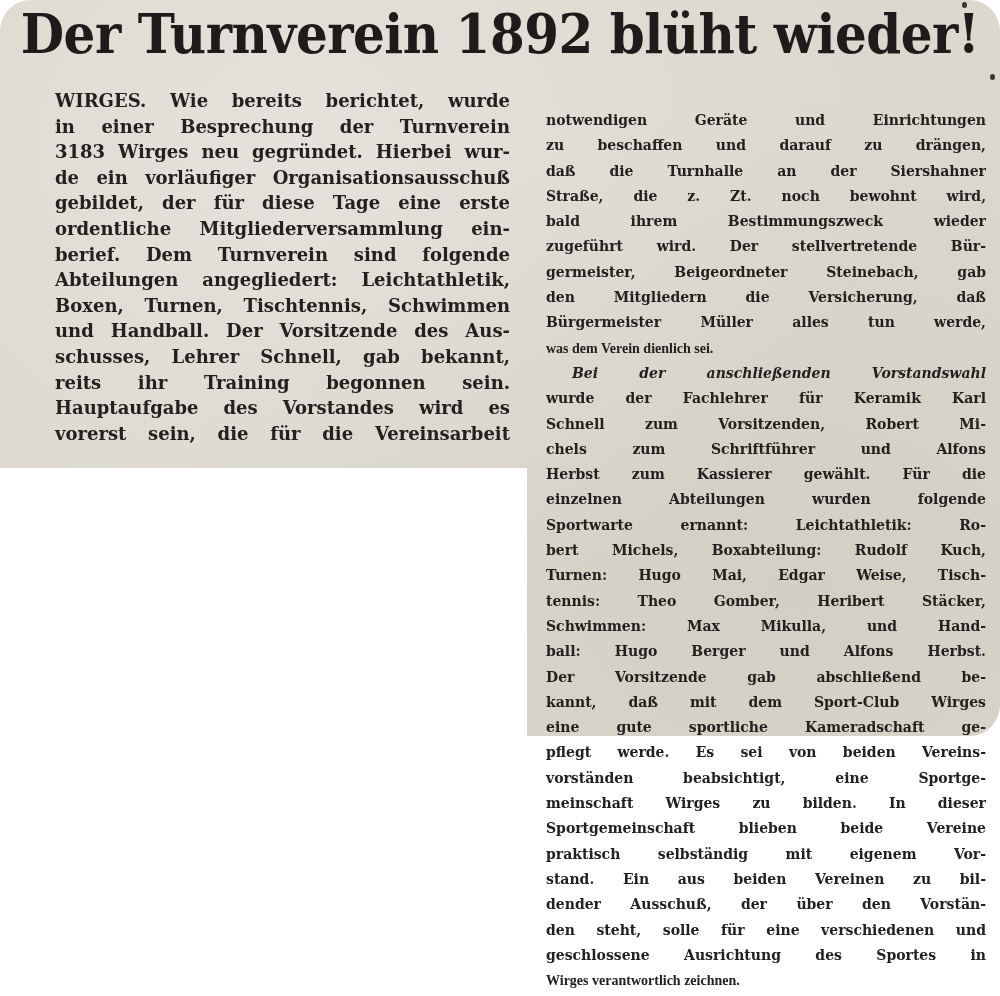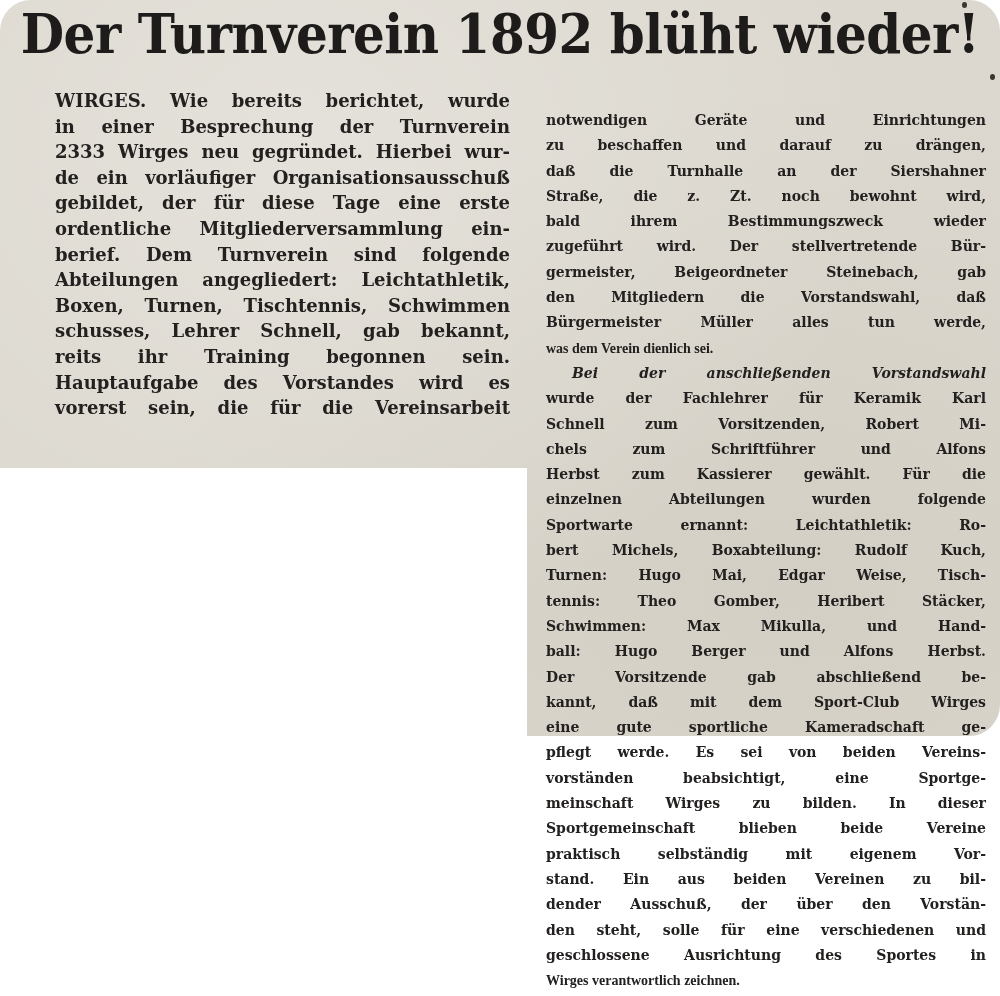--- a/index.html
+++ b/index.html
@@ -42,42 +42,43 @@
 
 <div class="paper">
   <span class="speck" style="left:962px;top:2px;"></span>
   <span class="speck" style="left:990px;top:74px;"></span>
 
   <div class="headline">Der Turnverein 1892 blüht wieder!</div>
 
   <div class="col col-left">
     <span class="line">WIRGES. Wie bereits berichtet, wurde</span>
     <span class="line">in einer Besprechung der Turnverein</span>
-    <span class="line">2333 Wirges neu gegründet. Hierbei wur-</span>
+    <span class="line">3183 Wirges neu gegründet. Hierbei wur-</span>
     <span class="line">de ein vorläufiger Organisationsausschuß</span>
     <span class="line">gebildet, der für diese Tage eine erste</span>
     <span class="line">ordentliche Mitgliederversammlung ein-</span>
     <span class="line">berief. Dem Turnverein sind folgende</span>
     <span class="line">Abteilungen angegliedert: Leichtathletik,</span>
     <span class="line">Boxen, Turnen, Tischtennis, Schwimmen</span>
+    <span class="line">und Handball. Der Vorsitzende des Aus-</span>
     <span class="line">schusses, Lehrer Schnell, gab bekannt,</span>
     <span class="line">reits ihr Training begonnen sein.</span>
     <span class="line">Hauptaufgabe des Vorstandes wird es</span>
     <span class="line">vorerst sein, die für die Vereinsarbeit</span>
   </div>
 
   <div class="col col-right">
     <span class="line">notwendigen Geräte und Einrichtungen</span>
     <span class="line">zu beschaffen und darauf zu drängen,</span>
     <span class="line">daß die Turnhalle an der Siershahner</span>
     <span class="line">Straße, die z. Zt. noch bewohnt wird,</span>
     <span class="line">bald ihrem Bestimmungszweck wieder</span>
     <span class="line">zugeführt wird. Der stellvertretende Bür-</span>
     <span class="line">germeister, Beigeordneter Steinebach, gab</span>
-    <span class="line">den Mitgliedern die Vorstandswahl, daß</span>
+    <span class="line">den Mitgliedern die Versicherung, daß</span>
     <span class="line">Bürgermeister Müller alles tun werde,</span>
     <span class="line last">was dem Verein dienlich sei.</span>
     <span class="line indent">Bei der anschließenden Vorstandswahl</span>
     <span class="line">wurde der Fachlehrer für Keramik Karl</span>
     <span class="line">Schnell zum Vorsitzenden, Robert Mi-</span>
     <span class="line">chels zum Schriftführer und Alfons</span>
     <span class="line">Herbst zum Kassierer gewählt. Für die</span>
     <span class="line">einzelnen Abteilungen wurden folgende</span>
     <span class="line">Sportwarte ernannt: Leichtathletik: Ro-</span>
     <span class="line">bert Michels, Boxabteilung: Rudolf Kuch,</span>

